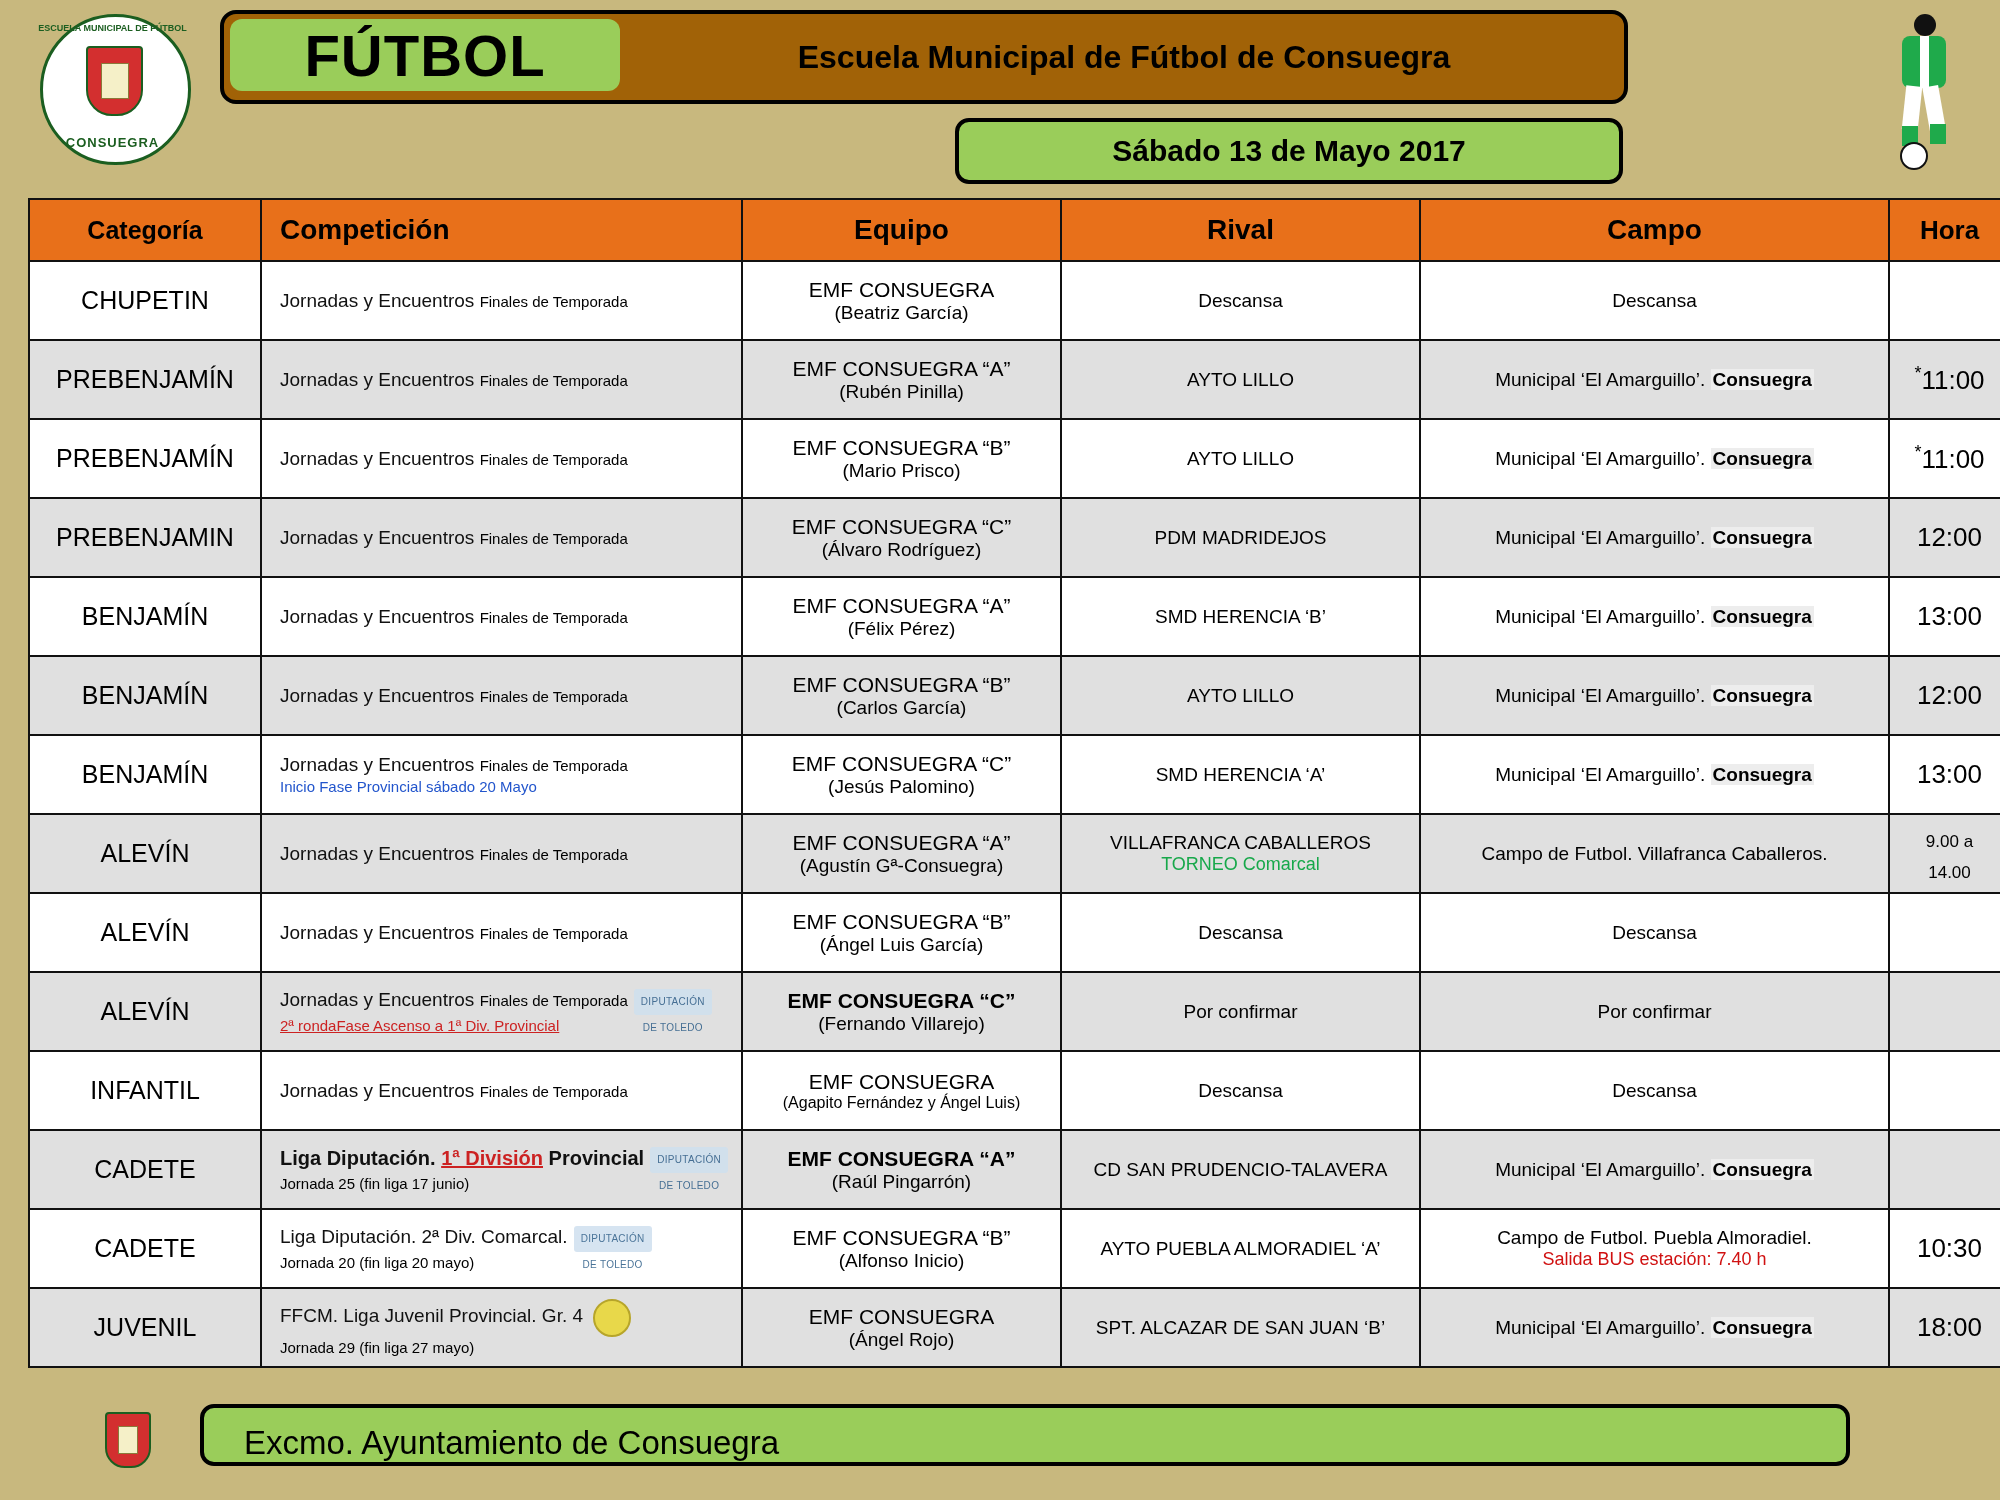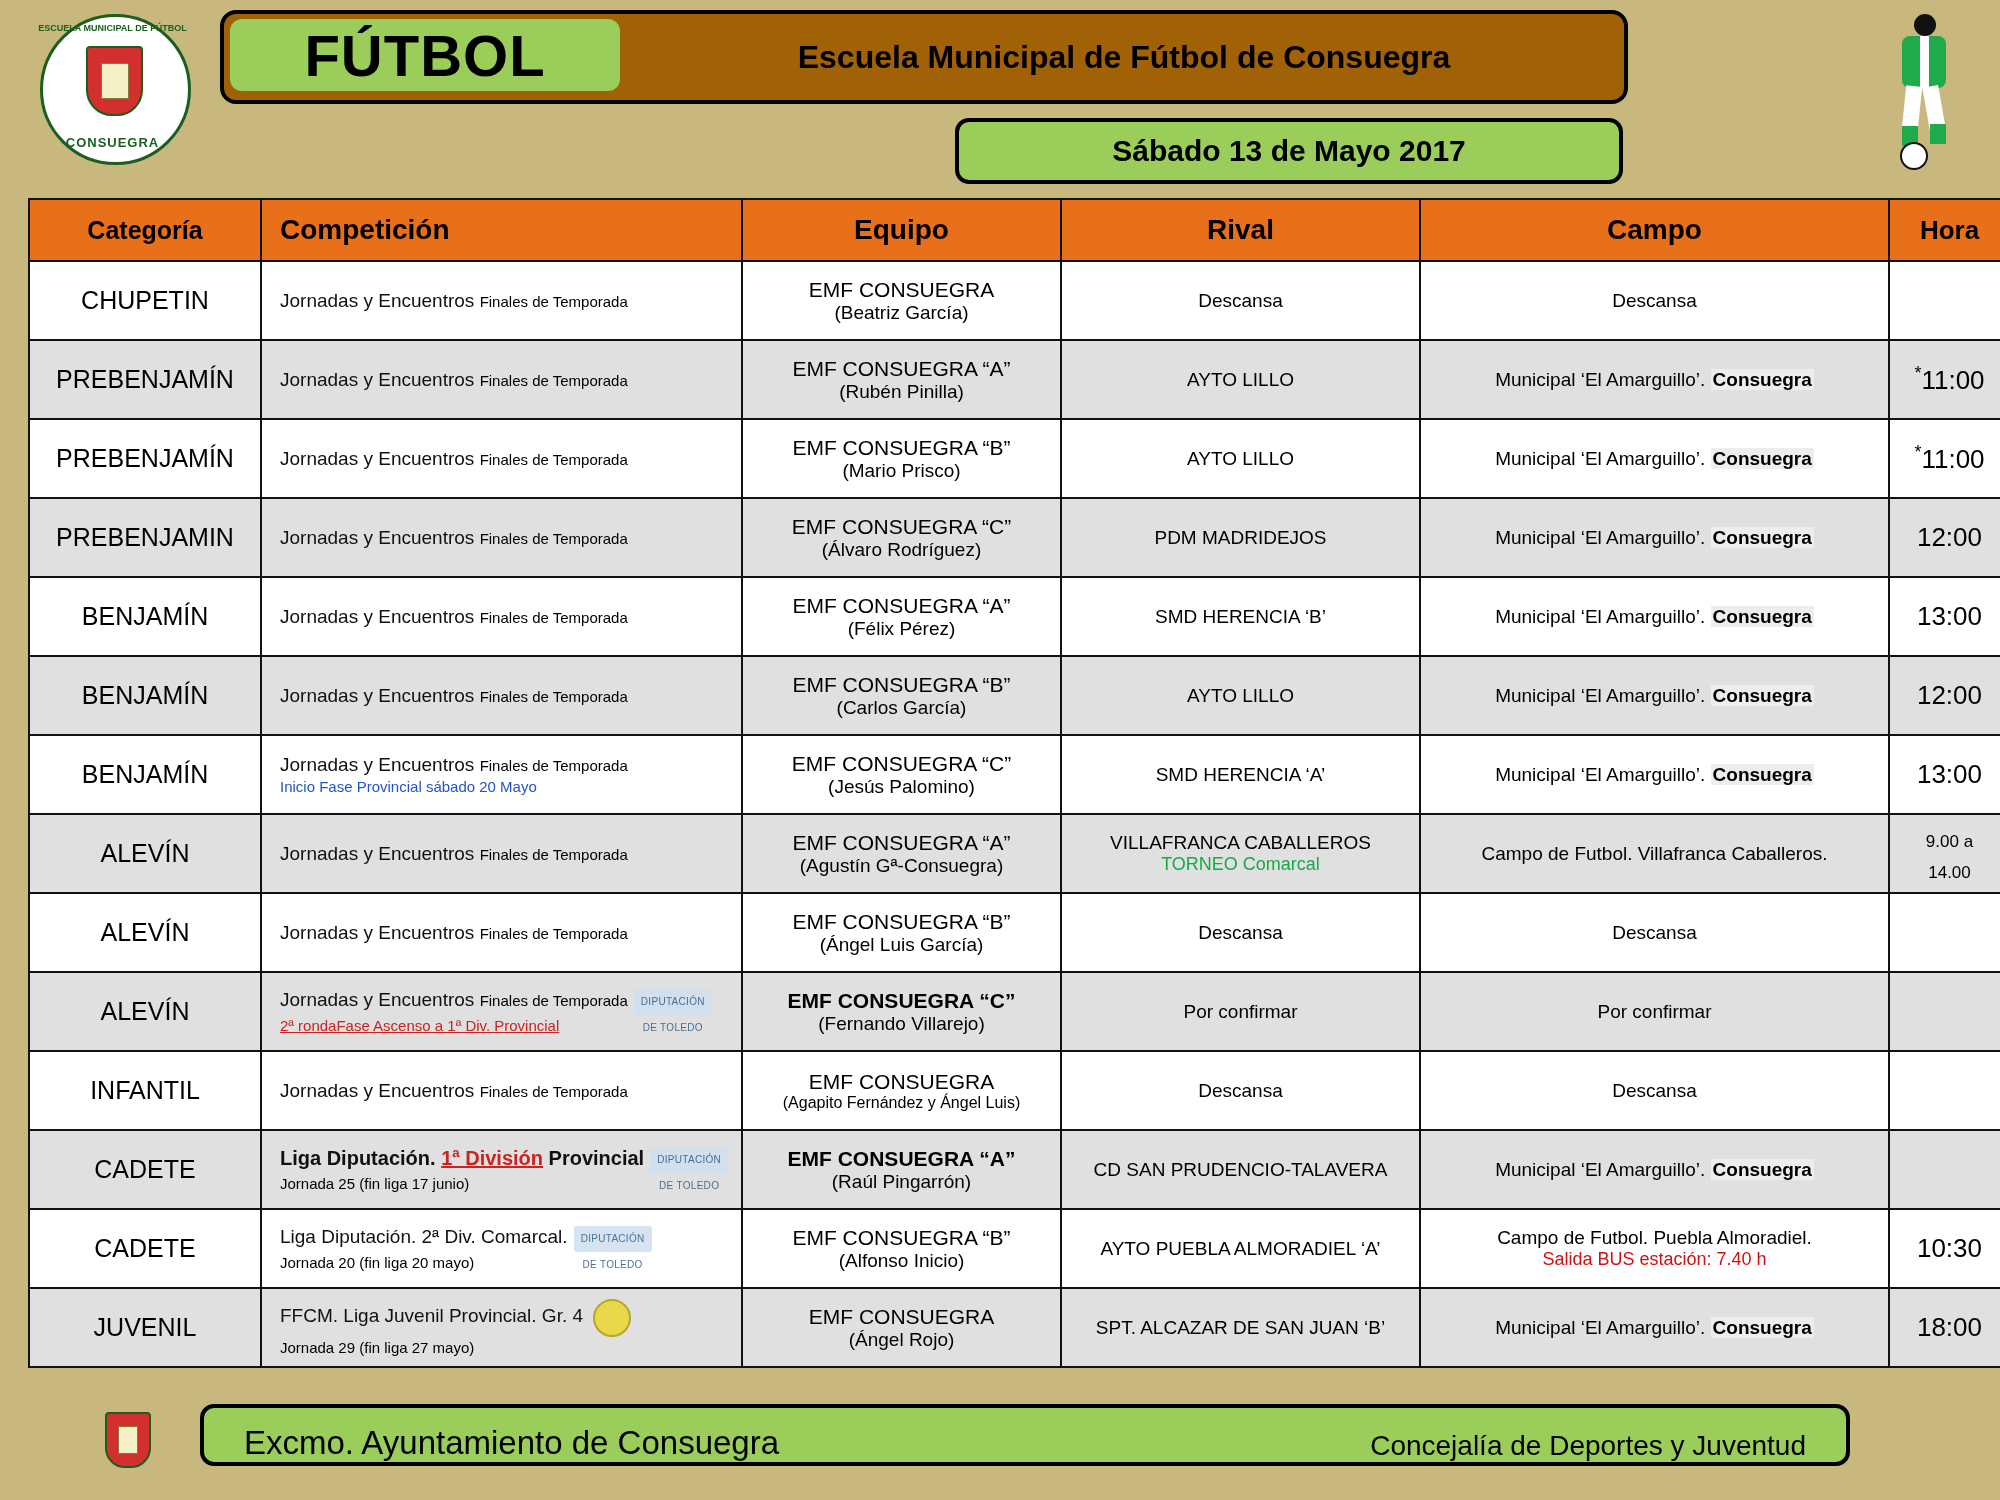--- a/index.html
+++ b/index.html
@@ -407,16 +407,15 @@
   </div>
 
   <div class="footer">
     <div class="fcrest">
       <div class="sh">
           <div class="t"></div>
         </div>
     </div>
     <div class="fbar">
       <div class="left">Excmo. Ayuntamiento de Consuegra</div>
-      <div class="right">Concejalía de Deportes y Juventud</div>
     </div>
   </div>
 </div>
 
 </body></html>

